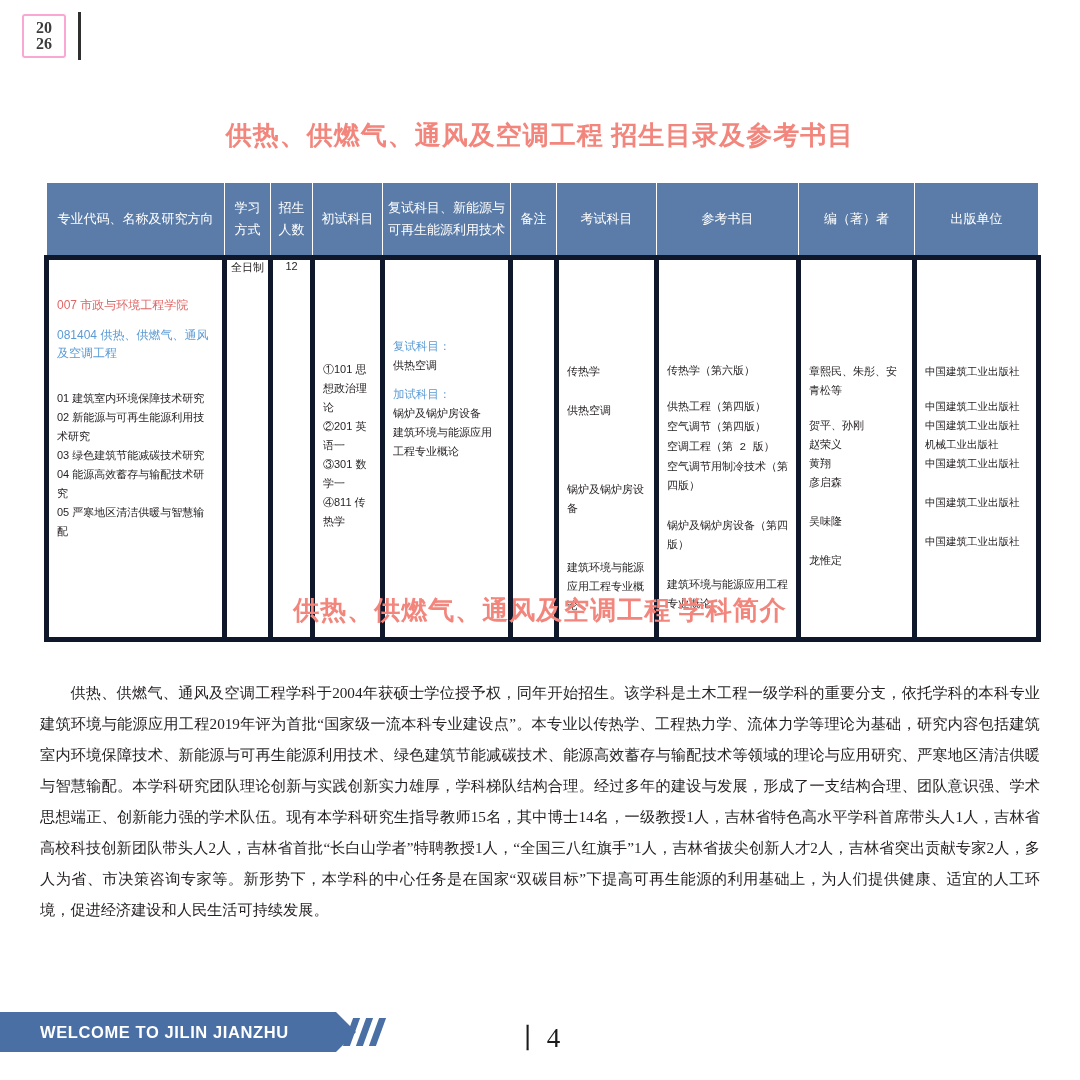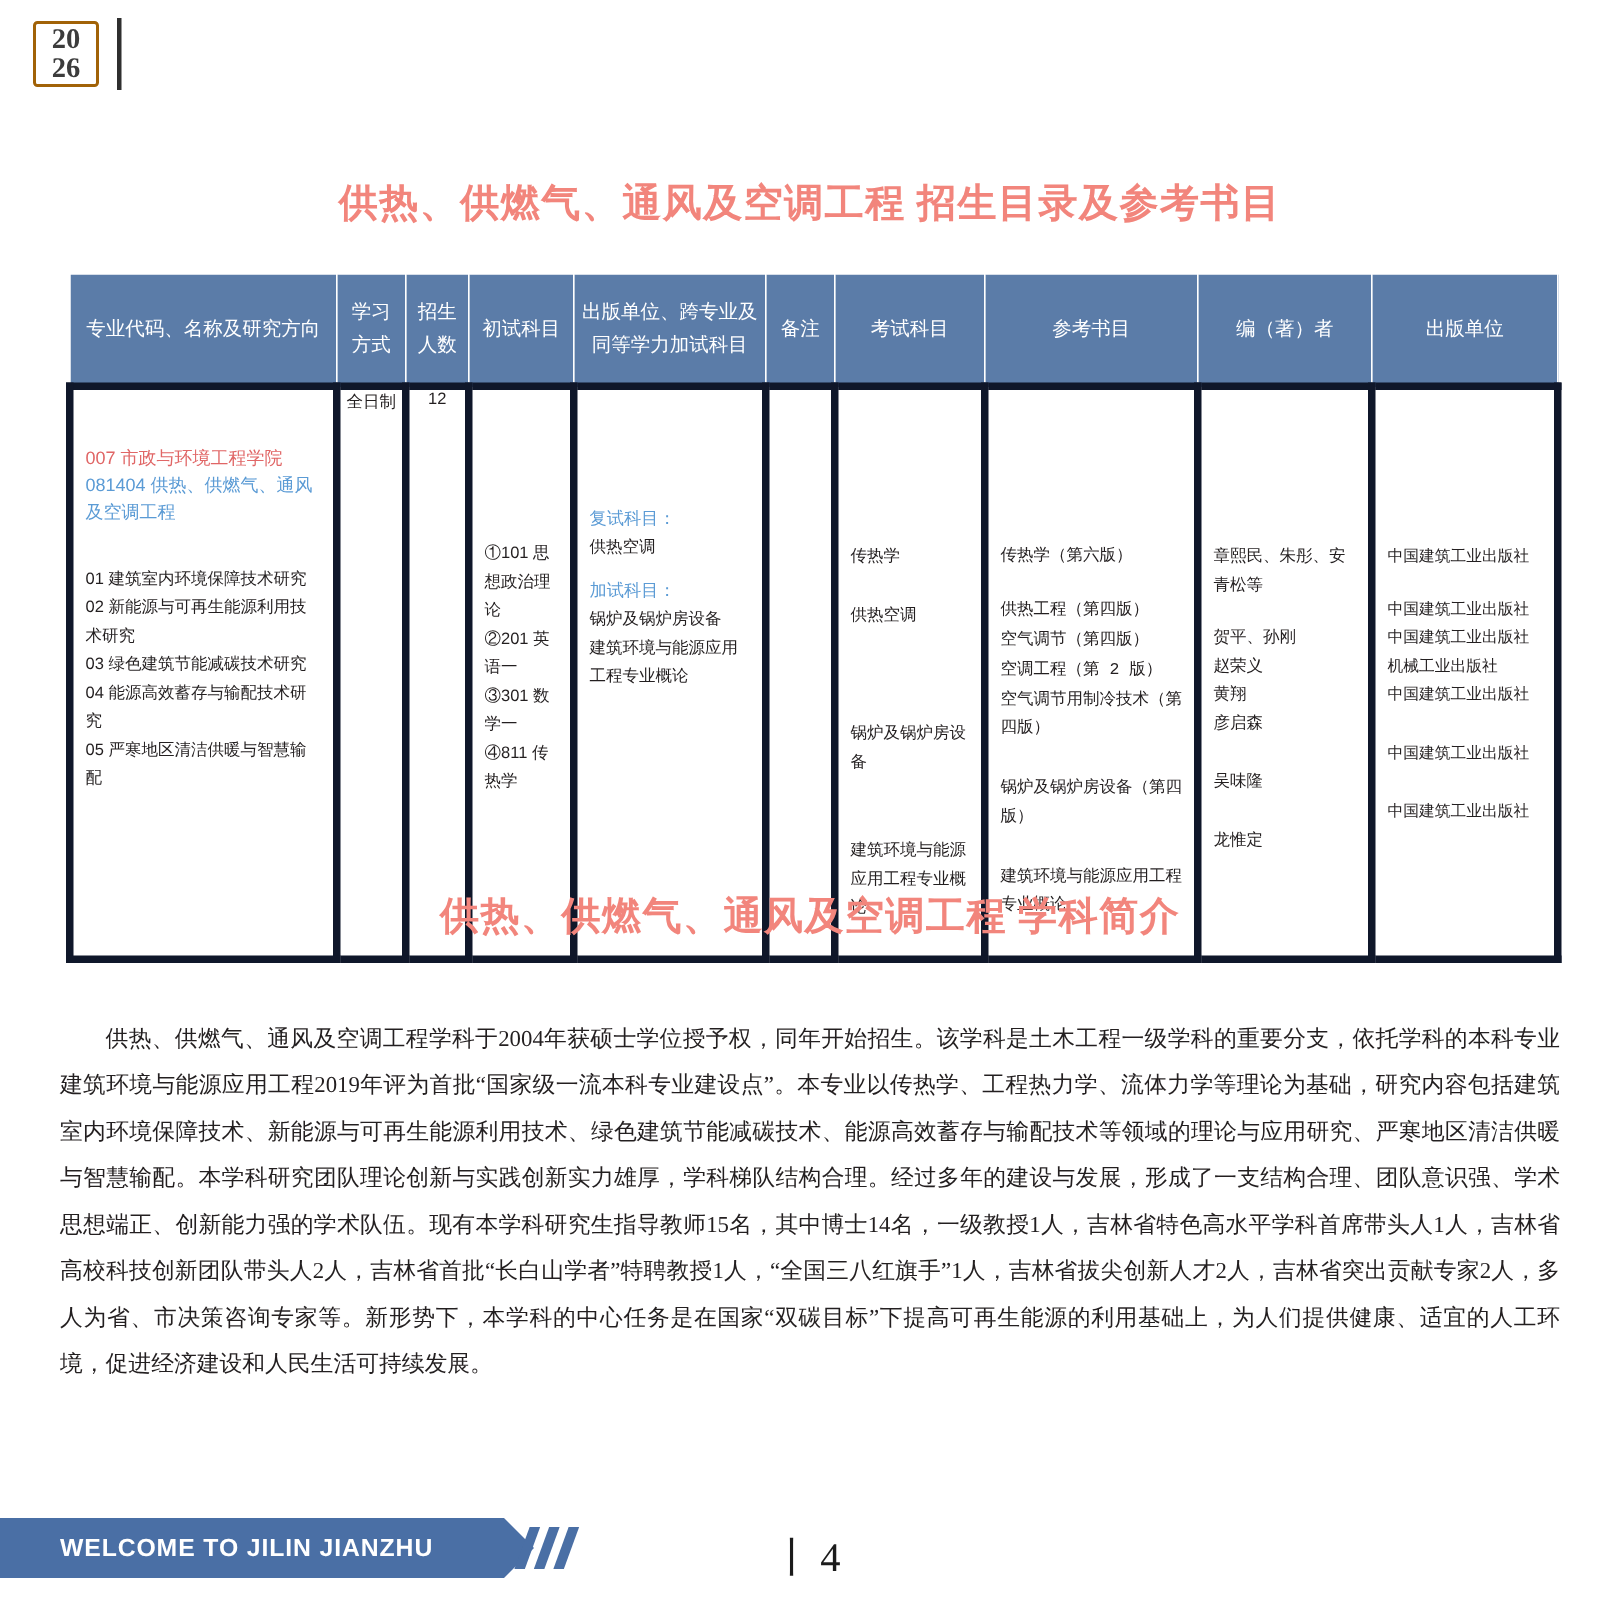--- a/index.html
+++ b/index.html
@@ -18,24 +18,24 @@
   .page-header {
     position: absolute;
     left: 0; top: 0;
     width: 100%;
     height: 82px;
   }
   .logo-year {
     position: absolute;
     left: 22px; top: 14px;
     width: 44px; height: 44px;
-    border: 2px solid #a16207;
+    border: 2px solid #f9a8d4;
     border-radius: 3px;
     color: #3c3c3c;
-    font-size: 19px;
+    font-size: 16px;
     font-weight: bold;
     line-height: 1;
     letter-spacing: 0px;
     display: flex;
     flex-direction: column;
     align-items: center;
     justify-content: center;
     font-family: "Liberation Serif", serif;
   }
   .logo-year span { display: block; }
@@ -102,21 +102,21 @@
   .cell-center {
     text-align: center;
     vertical-align: middle;
   }
 
   
   .col-major { line-height: 20px; }
   .m-dept {
     color: #e06666;
     font-size: 12px;
-    margin-bottom: 0;
+    margin-bottom: 12px;
     line-height: 18px;
   }
   .m-code {
     color: #5b9bd5;
     font-size: 12px;
     line-height: 18px;
     margin-bottom: 27px;
   }
   .m-dir { color: #231f20; font-size: 11px; line-height: 19px; }
 
@@ -229,21 +229,21 @@
     <col style="width:142px">
     <col style="width:116px">
     <col style="width:124px">
   </colgroup>
   <thead>
     <tr>
       <th>专业代码、名称及研究方向</th>
       <th>学习方式</th>
       <th>招生人数</th>
       <th>初试科目</th>
-      <th>出版单位、跨专业及同等学力加试科目</th>
+      <th>复试科目、新能源与可再生能源利用技术</th>
       <th>备注</th>
       <th>考试科目</th>
       <th>参考书目</th>
       <th>编（著）者</th>
       <th>出版单位</th>
     </tr>
   </thead>
   <tbody>
     <tr>
 

